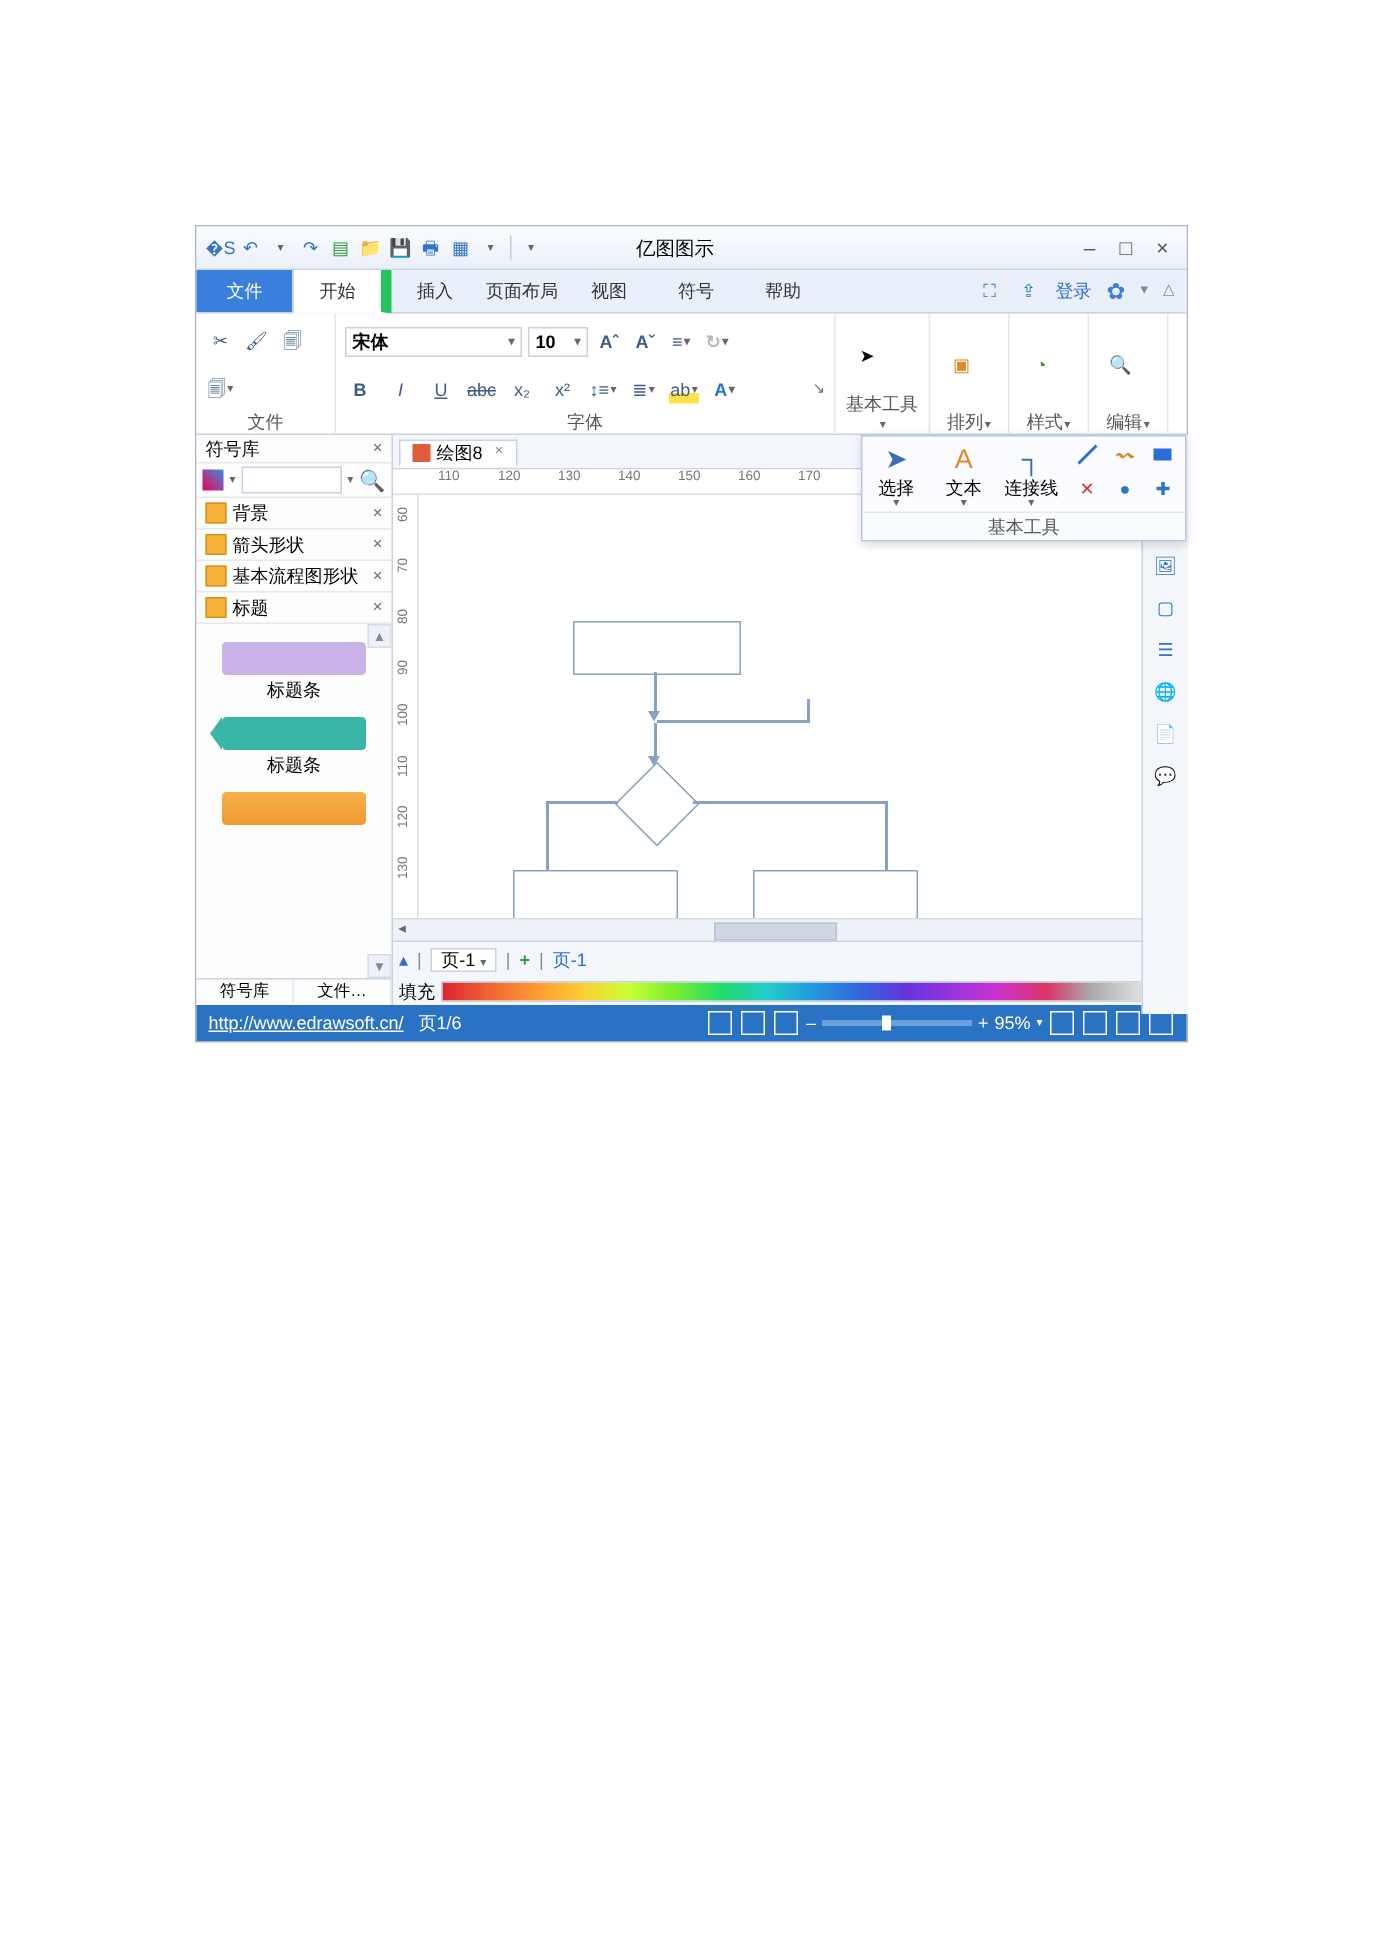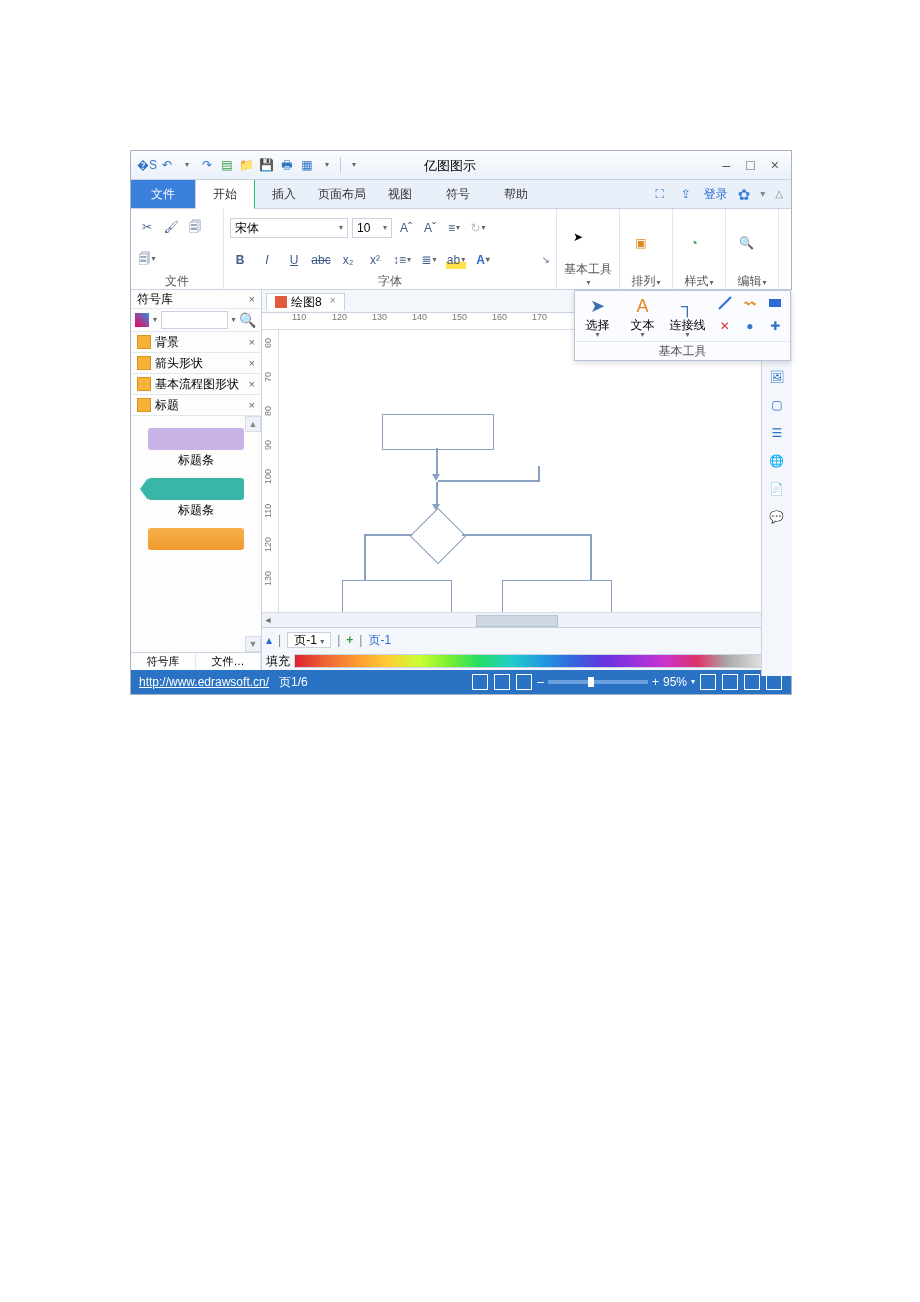--- a/index.html
+++ b/index.html
@@ -45,21 +45,21 @@
     height: 28px;
     display:flex; align-items:stretch;
     border-bottom:1px solid #c9d2e0;
     background:#eaf0f9;
     position:relative;
   }
   .menutabs .filetab {
     background:#3b7fdc; color:#fff; width:64px; display:flex;align-items:center;justify-content:center;
   }
   .menutabs .mtab { width:58px; display:flex;align-items:center;justify-content:center; color:#333;}
-  .menutabs .mtab.active { background:#fff; border-bottom:1px solid #fff; margin-bottom:-1px; border-left:1px solid #c9d2e0; border-right:1px solid #22c55e;}
+  .menutabs .mtab.active { background:#fff; border-bottom:1px solid #fff; margin-bottom:-1px; border-left:1px solid #c9d2e0; border-right:7px solid #22c55e;}
   .menuright { margin-left:auto; display:flex; align-items:center; gap:10px; padding-right:8px; color:#2b6cd6;}
   .menuright .ico { width:16px; height:16px; display:inline-flex;align-items:center;justify-content:center;}
   .menuright .gear { color:#3b7fdc; font-size:15px;}
   .menuright .chev { color:#888; font-size:10px;}
   
   .ribbon {
     display:flex; border-bottom:1px solid #c9d2e0; background:#fff;
   }
   .rgroup { border-right:1px solid #e2e7ef; padding:4px 6px 2px; display:flex; flex-direction:column;}
   .rgroup .rbody { flex:1; display:flex; align-items:center; gap:4px; min-height:48px; flex-wrap:wrap;}
@@ -207,21 +207,21 @@
         <div class="rbody">
           <span class="fonticon">✂</span>
           <span class="fonticon">🖌</span>
           <span class="fonticon">🗐</span>
           <span class="fonticon tinyarrow">🗐</span>
         </div>
         <div class="rlabel">文件</div>
       </div>
       <div class="rgroup rg-font">
         <div class="rbody" style="flex-wrap:wrap;">
-          <div style="display:flex;gap:4px;width:100%;align-items:center;">
+          <div style="display:flex;gap:4px;width:100%;align-items:center;font-weight:bold;">
             <span class="fontbox" style="width:108px">
                 <span>宋体</span>
                 <span style="margin-left:auto;font-size:8px;color:#666">▾</span>
               </span>
             <span class="fontbox" style="width:30px">
                 <span>10</span>
                 <span style="margin-left:auto;font-size:8px;color:#666">▾</span>
               </span>
             <span class="fonticon">Aˆ</span>
             <span class="fonticon">Aˇ</span>

